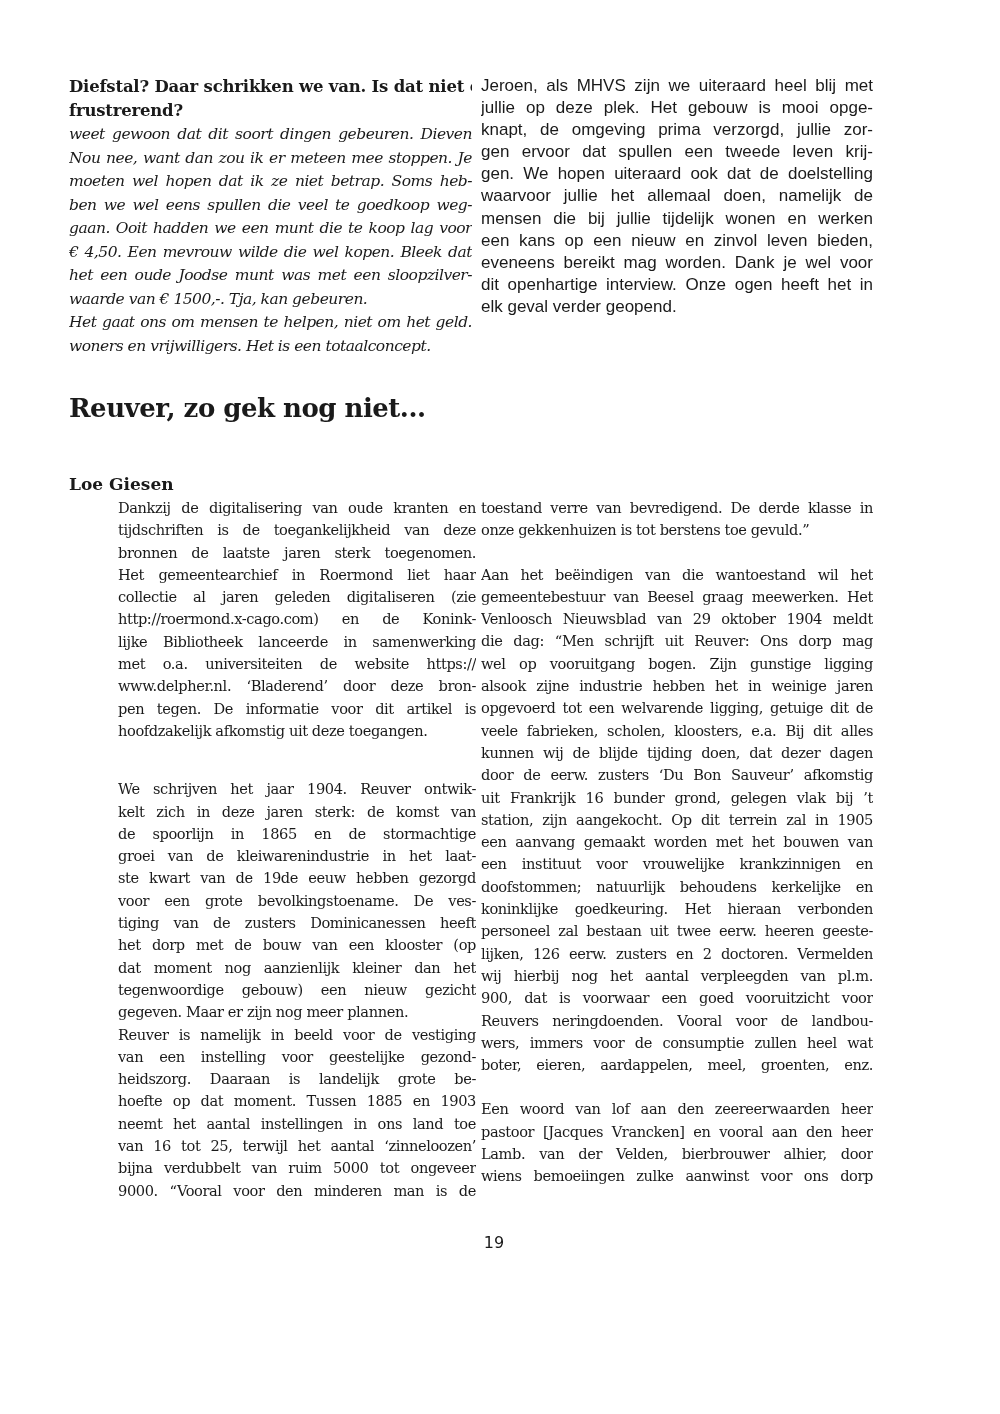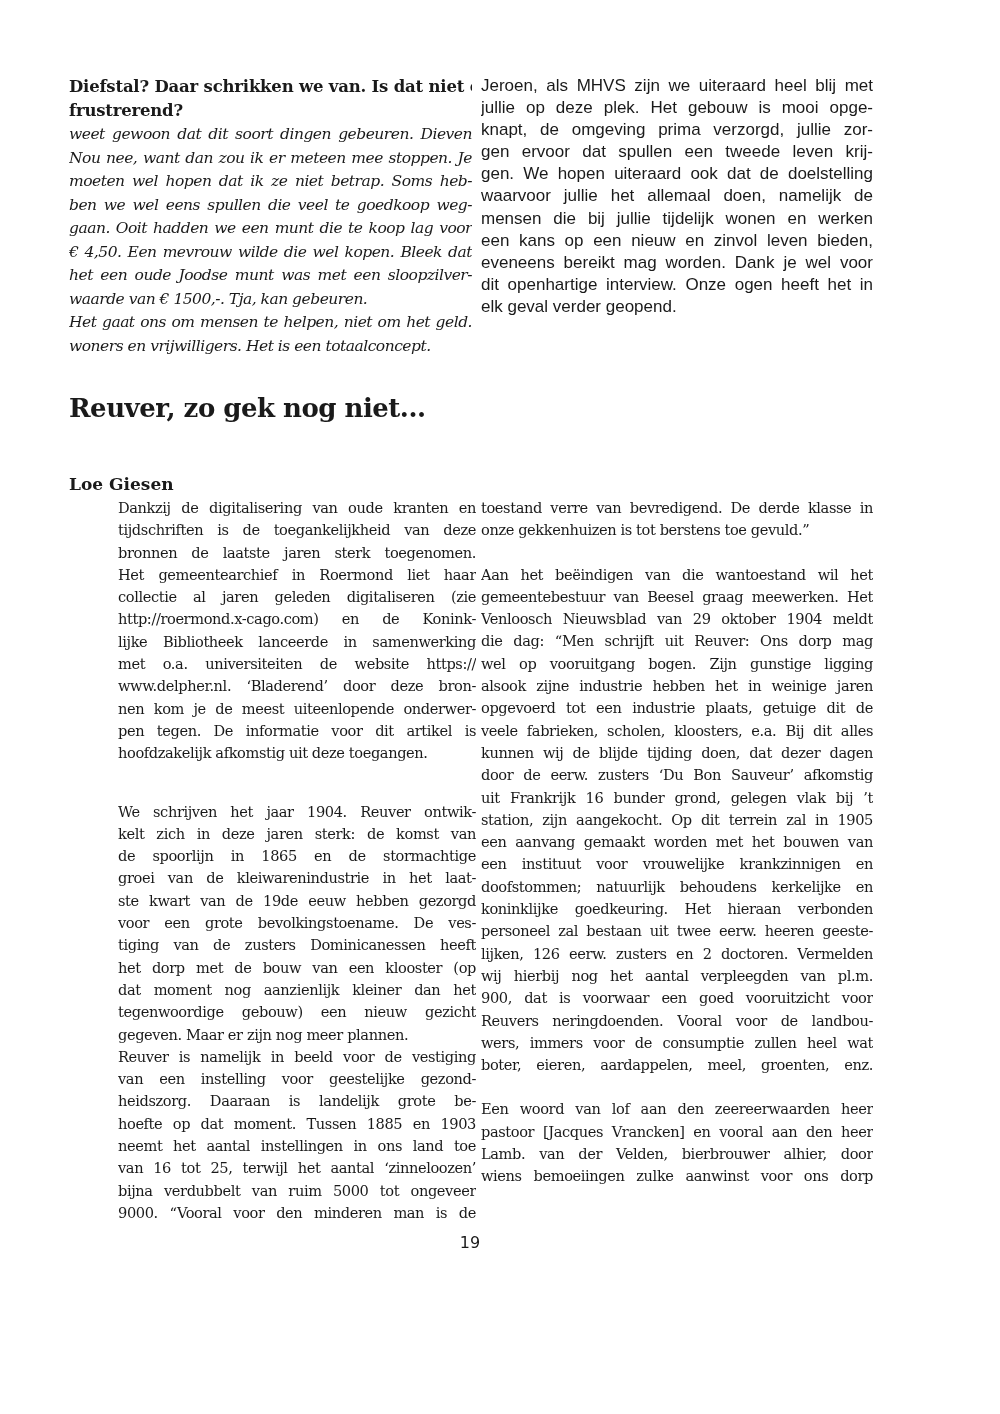--- a/index.html
+++ b/index.html
@@ -20,21 +20,21 @@
   #top-right .line { font-size: 17px; line-height: 22.1px; }
 
   #article-title { left: 69px; top: 393px; font-family: "DejaVu Serif", serif; font-weight: bold; font-size: 26px; letter-spacing: -0.5px; white-space: nowrap; }
   #article-author { left: 69px; top: 452px; font-family: "DejaVu Serif", serif; font-weight: bold; font-size: 17px; white-space: nowrap; margin-top: 22px; }
 
   #body-left { left: 118px; top: 497px; width: 358px; }
   #body-right { left: 481px; top: 497px; width: 392px; }
   .body .line { font-family: "DejaVu Serif", serif; font-size: 14.6px; line-height: 22.3px; letter-spacing: -0.4px; }
   .gap { height: 22px; }
 
-  #page-number { left: 0; width: 940px; top: 1233px; text-align: center; font-family: "DejaVu Sans", sans-serif; font-size: 16px; }
+  #page-number { left: 0; width: 940px; top: 1233px; text-align: center; font-family: "DejaVu Sans", sans-serif; font-size: 16px; padding-left: 24px; }
 </style>
 </head>
 <body>
 
 <div class="col serif" id="top-left">
   <span class="line q">Diefstal? Daar schrikken we van. Is dat niet erg</span>
   <span class="line q last">frustrerend?</span>
   <span class="line a">weet gewoon dat dit soort dingen gebeuren. Dieven</span>
   <span class="line a">Nou nee, want dan zou ik er meteen mee stoppen. Je</span>
   <span class="line a">moeten wel hopen dat ik ze niet betrap. Soms heb-</span>
@@ -68,21 +68,20 @@
   <div>
     <span class="line">Dankzij de digitalisering van oude kranten en</span>
     <span class="line">tijdschriften is de toegankelijkheid van  deze</span>
     <span class="line">bronnen de laatste jaren sterk toegenomen.</span>
     <span class="line">Het gemeentearchief in Roermond liet haar</span>
     <span class="line">collectie al jaren geleden digitaliseren (zie</span>
     <span class="line">http://roermond.x-cago.com) en de Konink-</span>
     <span class="line">lijke Bibliotheek lanceerde in samenwerking</span>
     <span class="line">met o.a. universiteiten de website https://</span>
     <span class="line">www.delpher.nl. ‘Bladerend’ door deze bron-</span>
-    <span class="line">nen kom je de meest uiteenlopende onderwer-</span>
     <span class="line">pen tegen. De informatie voor dit artikel is</span>
     <span class="line last">hoofdzakelijk afkomstig uit deze toegangen.</span>
   </div>
   <div class="gap"></div>
   <div class="gap" style="height:14px"></div>
   <div>
     <span class="line">We schrijven het jaar 1904. Reuver ontwik-</span>
     <span class="line">kelt zich in deze jaren sterk: de komst van</span>
     <span class="line">de spoorlijn in 1865 en de stormachtige</span>
     <span class="line">groei van de kleiwarenindustrie in het laat-</span>
@@ -110,21 +109,21 @@
     <span class="line last">onze gekkenhuizen is tot berstens toe gevuld.”</span>
   </div>
   <div class="gap"></div>
   <div>
     <span class="line">Aan het beëindigen van die wantoestand wil het</span>
     <span class="line">gemeentebestuur van Beesel graag meewerken. Het</span>
     <span class="line">Venloosch Nieuwsblad van 29 oktober 1904 meldt</span>
     <span class="line">die dag: “Men schrijft uit Reuver: Ons dorp mag</span>
     <span class="line">wel op vooruitgang bogen. Zijn gunstige ligging</span>
     <span class="line">alsook zijne industrie hebben het in weinige jaren</span>
-    <span class="line">opgevoerd tot een industrie plaats, getuige dit de</span>
+    <span class="line">opgevoerd tot een welvarende ligging, getuige dit de</span>
     <span class="line">veele fabrieken, scholen, kloosters, e.a. Bij dit alles</span>
     <span class="line">kunnen wij de blijde tijding doen, dat dezer dagen</span>
     <span class="line">door de eerw. zusters ‘Du Bon Sauveur’ afkomstig</span>
     <span class="line">uit Frankrijk 16 bunder grond, gelegen vlak bij ’t</span>
     <span class="line">station, zijn aangekocht. Op dit terrein zal in 1905</span>
     <span class="line">een aanvang gemaakt worden met het bouwen van</span>
     <span class="line">een instituut voor vrouwelijke krankzinnigen en</span>
     <span class="line">doofstommen; natuurlijk behoudens kerkelijke en</span>
     <span class="line">koninklijke goedkeuring. Het hieraan verbonden</span>
     <span class="line">personeel zal bestaan uit twee eerw. heeren geeste-</span>

